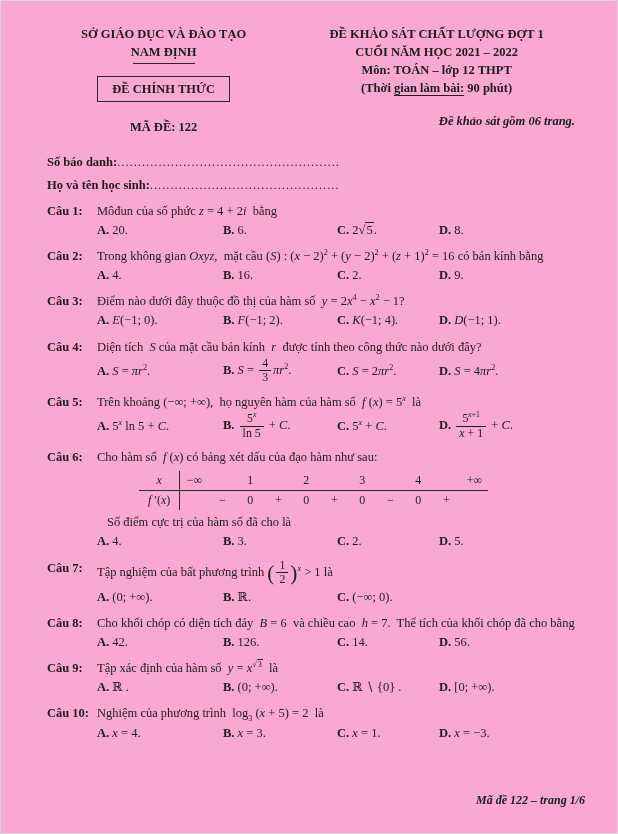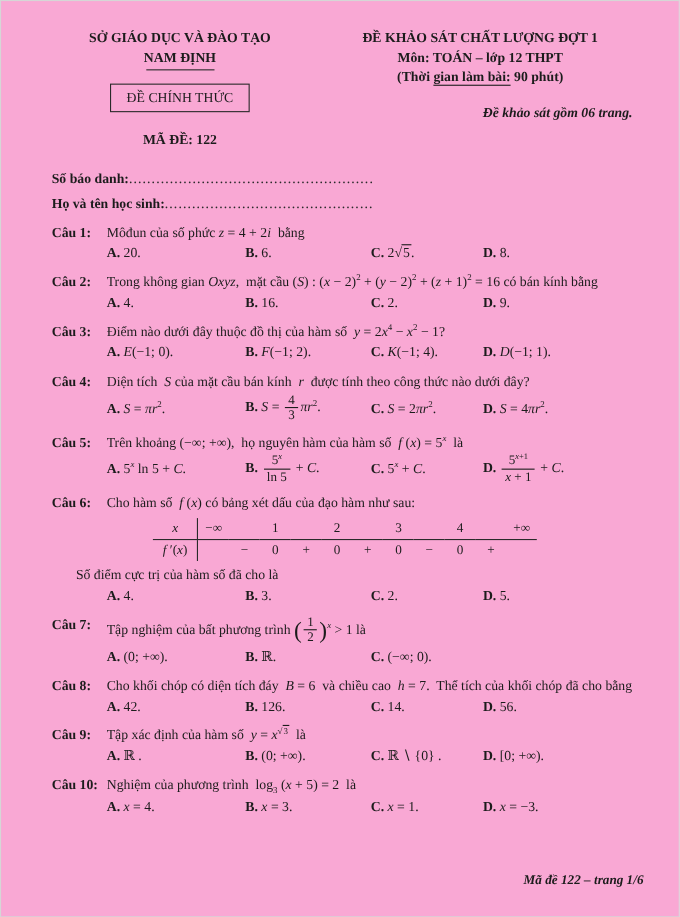--- a/index.html
+++ b/index.html
@@ -9,36 +9,36 @@
     padding:24px 40px 24px 46px;
     font-family:"Liberation Serif","DejaVu Serif",serif;
     font-size:12.5px;color:#1c1c1c;line-height:1.45;
   }
   
   .header{display:flex;justify-content:space-between;align-items:flex-start;}
   .h-left{flex:0 0 44%;text-align:center;}
   .h-right{flex:0 0 53%;text-align:center;}
   .h-bold{font-weight:bold;}
   .rule{width:62px;border-bottom:1.2px solid #2a2a2a;margin:2px auto 10px auto;}
-  .official-box{display:inline-block;border:1.2px solid #2a2a2a;padding:3px 14px;font-weight:normal;margin:2px 0 0 0;}
+  .official-box{display:inline-block;border:1.2px solid #2a2a2a;padding:3px 14px;font-weight:bold;margin:2px 0 0 0;}
   .code{margin-top:16px;}
   .u-part{text-decoration:underline;text-underline-offset:3px;}
   .note{margin-top:14px;text-align:right;font-style:italic;font-weight:600;padding-right:2px;}
   
   .student{margin-top:16px;}
   .s-line{margin-bottom:5px;}
   .s-label{font-weight:bold;}
   .dots{letter-spacing:1px;color:#2a2a2a;}
   
   .questions{margin-top:8px;}
   .question{margin-top:8px;}
   .q-line{display:flex;}
   .q-label{flex:0 0 50px;font-weight:bold;}
   .q-body{flex:1;}
-  .q-body2{margin-left:22px;}
+  .q-body2{margin-left:60px;}
   .q-answers{display:grid;grid-template-columns:126px 114px 102px auto;margin-left:50px;margin-top:1px;align-items:center;}
   .ans{white-space:nowrap;}
   .ans-label{font-weight:bold;}
   
   .m{font-style:italic;}
   sup{font-size:65%;line-height:0;}
   sub{font-size:65%;line-height:0;}
   .frac{display:inline-block;vertical-align:middle;text-align:center;line-height:1.15;margin:0 2px;font-size:95%;}
   .frac .num{display:block;padding:0 3px;}
   .frac .den{display:block;border-top:1px solid #1c1c1c;padding:0 3px;}
@@ -64,20 +64,21 @@
       <div class="h-bold">SỞ GIÁO DỤC VÀ ĐÀO TẠO</div>
       <div class="h-bold">NAM ĐỊNH</div>
       <div class="rule"></div>
       <div>
         <span class="official-box">ĐỀ CHÍNH THỨC</span>
       </div>
       <div class="h-bold code">MÃ ĐỀ: 122</div>
     </div>
     <div class="h-right">
       <div class="h-bold">ĐỀ KHẢO SÁT CHẤT LƯỢNG ĐỢT 1</div>
+      <div class="h-bold">CUỐI NĂM HỌC 2021 – 2022</div>
       <div class="h-bold">Môn: TOÁN – lớp 12 THPT</div>
       <div class="h-bold">(Thời <span class="u-part">gian làm bài:</span> 90 phút)</div>
       <div class="note">Đề khảo sát gồm 06 trang.</div>
     </div>
   </div>
 
   <div class="student">
     <div class="s-line">
       <span class="s-label">Số báo danh:</span><span class="dots">......................................................</span>
     </div>

